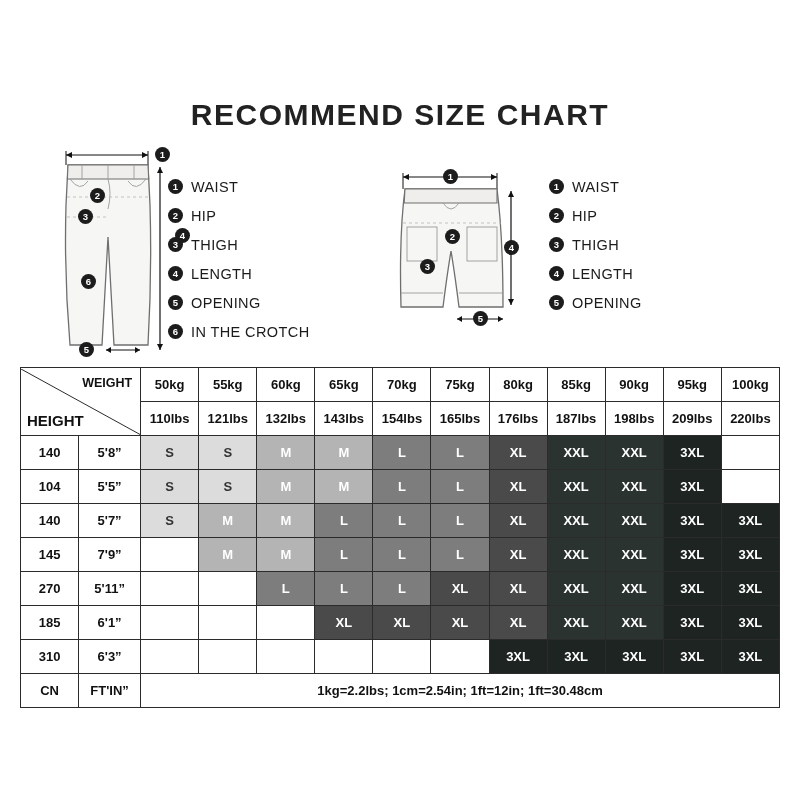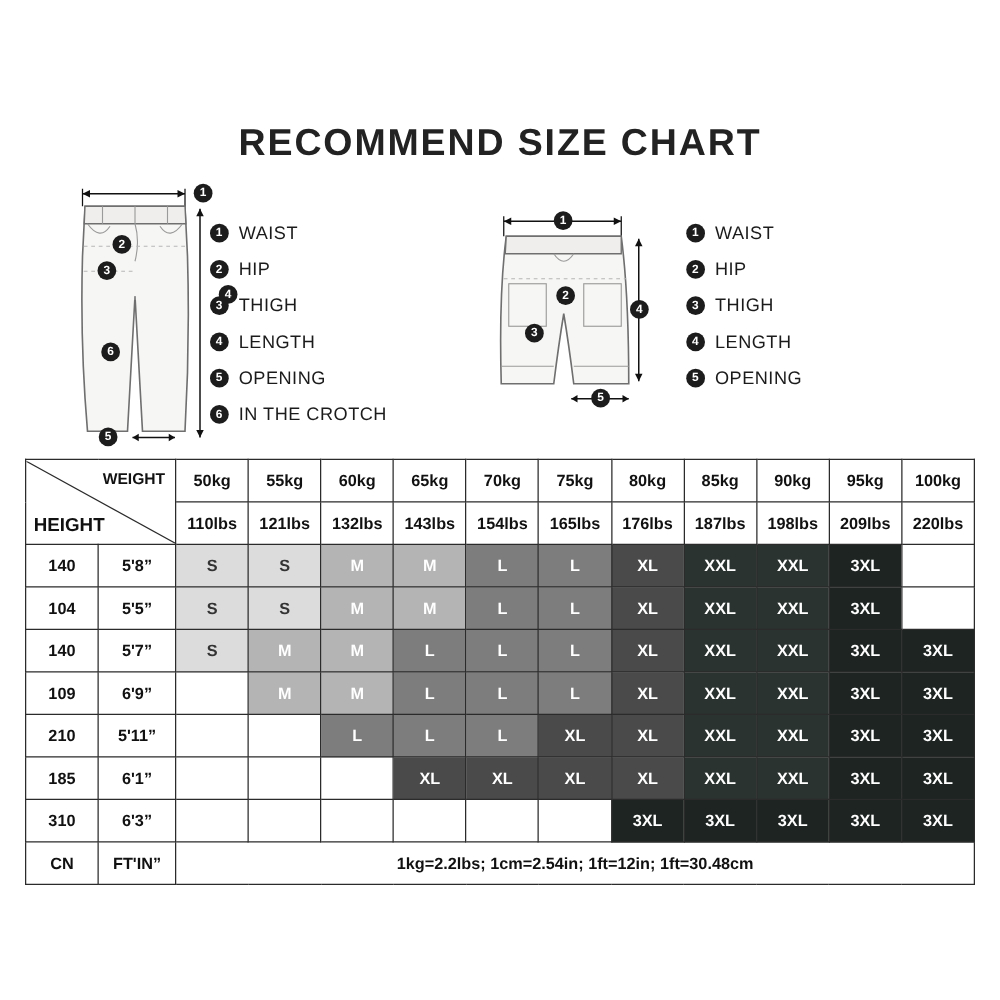--- a/index.html
+++ b/index.html
@@ -371,36 +371,36 @@
             <td class="cell" style="background: rgb(125, 125, 125); color: rgb(255, 255, 255);">L</td>
             <td class="cell" style="background: rgb(125, 125, 125); color: rgb(255, 255, 255);">L</td>
             <td class="cell" style="background: rgb(125, 125, 125); color: rgb(255, 255, 255);">L</td>
             <td class="cell" style="background: rgb(74, 74, 74); color: rgb(255, 255, 255);">XL</td>
             <td class="cell" style="background: rgb(43, 51, 48); color: rgb(255, 255, 255);">XXL</td>
             <td class="cell" style="background: rgb(43, 51, 48); color: rgb(255, 255, 255);">XXL</td>
             <td class="cell" style="background: rgb(29, 36, 33); color: rgb(255, 255, 255);">3XL</td>
             <td class="cell" style="background: rgb(29, 36, 33); color: rgb(255, 255, 255);">3XL</td>
           </tr>
           <tr>
-            <td class="h-cm">109</td>
-            <td class="h-ft">6'9”</td>
-            <td class="cell" style="background: rgb(255, 255, 255); color: rgb(0, 0, 0);"></td>
-            <td class="cell" style="background: rgb(180, 180, 180); color: rgb(255, 255, 255);">M</td>
-            <td class="cell" style="background: rgb(180, 180, 180); color: rgb(255, 255, 255);">M</td>
-            <td class="cell" style="background: rgb(125, 125, 125); color: rgb(255, 255, 255);">L</td>
-            <td class="cell" style="background: rgb(125, 125, 125); color: rgb(255, 255, 255);">L</td>
-            <td class="cell" style="background: rgb(125, 125, 125); color: rgb(255, 255, 255);">L</td>
-            <td class="cell" style="background: rgb(74, 74, 74); color: rgb(255, 255, 255);">XL</td>
-            <td class="cell" style="background: rgb(43, 51, 48); color: rgb(255, 255, 255);">XXL</td>
-            <td class="cell" style="background: rgb(43, 51, 48); color: rgb(255, 255, 255);">XXL</td>
-            <td class="cell" style="background: rgb(29, 36, 33); color: rgb(255, 255, 255);">3XL</td>
-            <td class="cell" style="background: rgb(29, 36, 33); color: rgb(255, 255, 255);">3XL</td>
-          </tr>
-          <tr>
-            <td class="h-cm">210</td>
+            <td class="h-cm">145</td>
+            <td class="h-ft">7'9”</td>
+            <td class="cell" style="background: rgb(255, 255, 255); color: rgb(0, 0, 0);"></td>
+            <td class="cell" style="background: rgb(180, 180, 180); color: rgb(255, 255, 255);">M</td>
+            <td class="cell" style="background: rgb(180, 180, 180); color: rgb(255, 255, 255);">M</td>
+            <td class="cell" style="background: rgb(125, 125, 125); color: rgb(255, 255, 255);">L</td>
+            <td class="cell" style="background: rgb(125, 125, 125); color: rgb(255, 255, 255);">L</td>
+            <td class="cell" style="background: rgb(125, 125, 125); color: rgb(255, 255, 255);">L</td>
+            <td class="cell" style="background: rgb(74, 74, 74); color: rgb(255, 255, 255);">XL</td>
+            <td class="cell" style="background: rgb(43, 51, 48); color: rgb(255, 255, 255);">XXL</td>
+            <td class="cell" style="background: rgb(43, 51, 48); color: rgb(255, 255, 255);">XXL</td>
+            <td class="cell" style="background: rgb(29, 36, 33); color: rgb(255, 255, 255);">3XL</td>
+            <td class="cell" style="background: rgb(29, 36, 33); color: rgb(255, 255, 255);">3XL</td>
+          </tr>
+          <tr>
+            <td class="h-cm">270</td>
             <td class="h-ft">5'11”</td>
             <td class="cell" style="background: rgb(255, 255, 255); color: rgb(0, 0, 0);"></td>
             <td class="cell" style="background: rgb(255, 255, 255); color: rgb(0, 0, 0);"></td>
             <td class="cell" style="background: rgb(125, 125, 125); color: rgb(255, 255, 255);">L</td>
             <td class="cell" style="background: rgb(125, 125, 125); color: rgb(255, 255, 255);">L</td>
             <td class="cell" style="background: rgb(125, 125, 125); color: rgb(255, 255, 255);">L</td>
             <td class="cell" style="background: rgb(74, 74, 74); color: rgb(255, 255, 255);">XL</td>
             <td class="cell" style="background: rgb(74, 74, 74); color: rgb(255, 255, 255);">XL</td>
             <td class="cell" style="background: rgb(43, 51, 48); color: rgb(255, 255, 255);">XXL</td>
             <td class="cell" style="background: rgb(43, 51, 48); color: rgb(255, 255, 255);">XXL</td>

